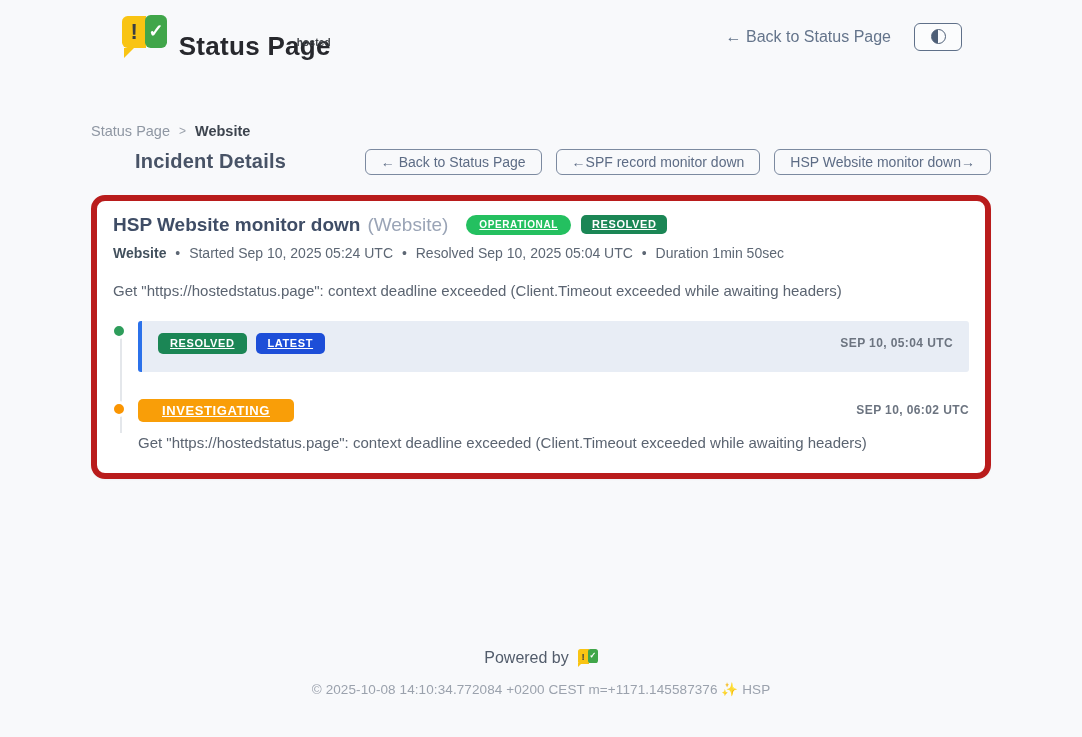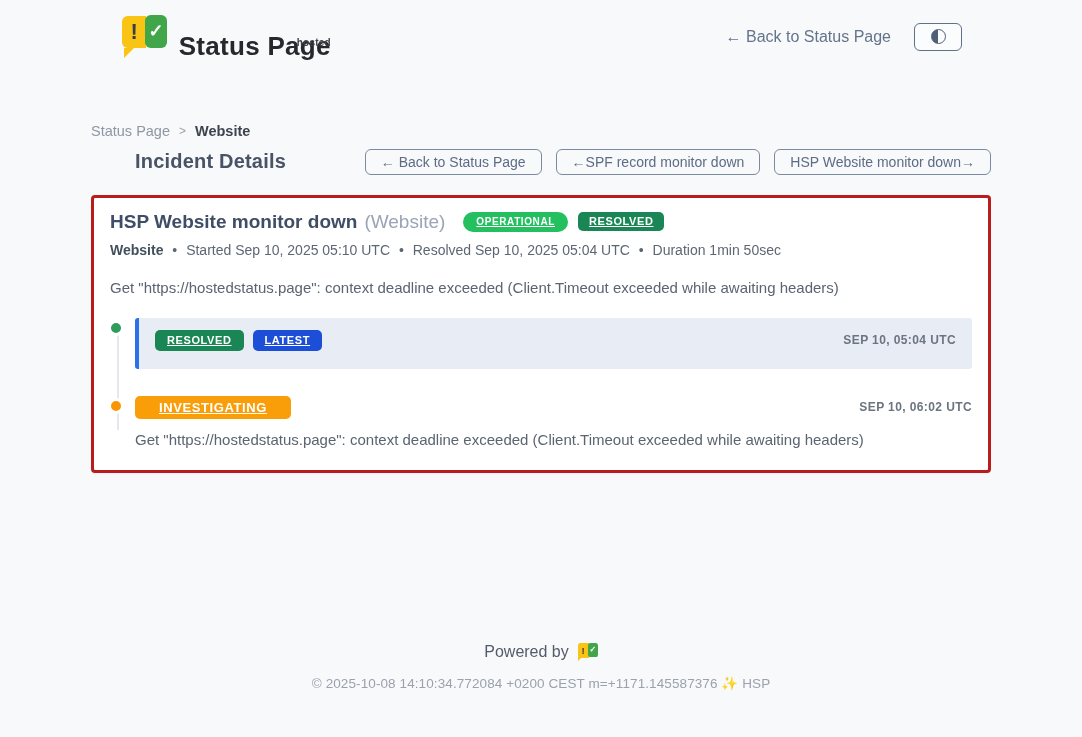--- a/index.html
+++ b/index.html
@@ -71,21 +71,21 @@
   .nav-btns { display:flex; gap:14px; }
   .nav-btn {
     font-family:"Liberation Sans", sans-serif;
     font-size:14px; color:#5d6c85; background:transparent;
     border:1px solid #7c8aa0; border-radius:6px; padding:4px 15px; cursor:pointer;
     white-space:nowrap;
   }
 
   
   .card {
-    margin-top:20px; background:#ffffff; border:3px solid #b91c1c; border-radius:4px;
+    margin-top:20px; background:#ffffff; border:6px solid #b91c1c; border-radius:14px;
     padding:13px 16px 22px; box-shadow:0 1px 2px rgba(30,40,60,0.03);
   }
   .card-title-row { display:flex; align-items:center; flex-wrap:wrap; }
   .incident-title { font-size:19px; font-weight:700; color:#3f4d66; }
   .incident-component { font-size:19px; font-weight:400; color:#9aa4b6; margin-left:7px; }
   .badge {
     display:inline-block; color:#fff; font-weight:700; letter-spacing:0.6px;
     text-transform:uppercase; line-height:1;text-decoration:underline;
   }
   .badge-operational { background:#24C060; font-size:10px; padding:5px 13px; border-radius:999px; margin-left:18px; }
@@ -176,21 +176,21 @@
     <div class="card-title-row">
       <span class="incident-title">HSP Website monitor down</span>
       <span class="incident-component">(Website)</span>
       <span class="badge badge-operational">OPERATIONAL</span>
       <span class="badge badge-resolved">RESOLVED</span>
     </div>
 
     <div class="meta-line">
       <span class="meta-component">Website</span>
       <span class="meta-sep">•</span>
-      <span>Started Sep 10, 2025 05:10 UTC</span>
+      <span>Started Sep 10, 2025 05:24 UTC</span>
       <span class="meta-sep">•</span>
       <span>Resolved Sep 10, 2025 05:04 UTC</span>
       <span class="meta-sep">•</span>
       <span>Duration 1min 50sec</span>
     </div>
 
     <div class="incident-desc">Get "https://hostedstatus.page": context deadline exceeded (Client.Timeout exceeded while awaiting headers)</div>
 
     <div class="timeline">
       <div class="tl-line"></div>

